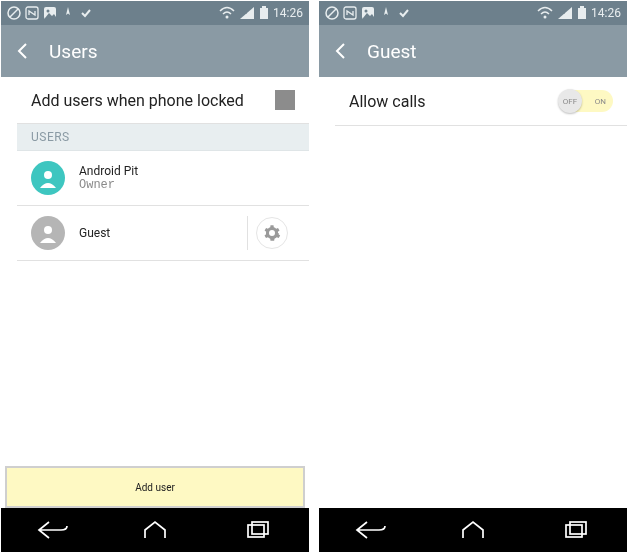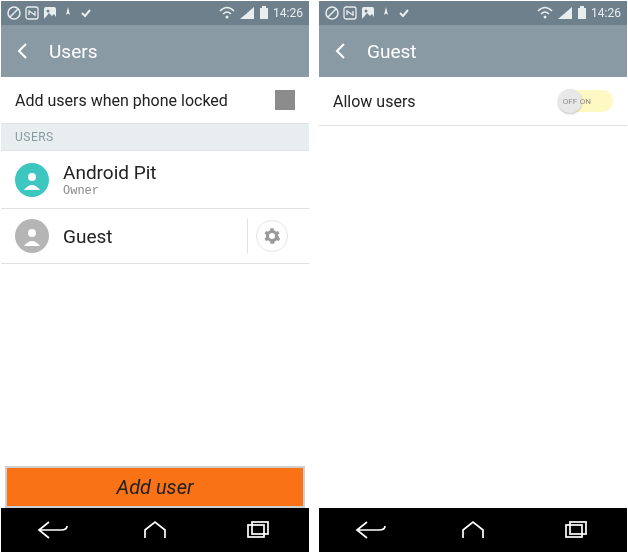--- a/index.html
+++ b/index.html
@@ -50,20 +50,21 @@
     font-size: 19px;
     font-weight: 400;
     gap: 14px;
   }
   .header .back { width: 24px; height: 24px; display:flex;align-items:center;justify-content:center; }
   
   .content {
     flex: 1;
     background: #ffffff;
     overflow: hidden;
+    padding-left: 16px;
   }
   .row {
     display: flex;
     align-items: center;
     padding: 13px 14px;
     font-size: 16px;
     color: #222;
     position: relative;
     border-bottom: 1px solid #e1e1e1;
   }
@@ -89,21 +90,21 @@
   }
   .avatar {
     width: 34px; height: 34px;
     border-radius: 50%;
     margin-right: 14px;
     display: flex; align-items: center; justify-content: center;
   }
   .avatar.owner { background: #3ec6c0; }
   .avatar.guest { background: #b5b5b5; }
   .user-info { display: flex; flex-direction: column; }
-  .user-name { font-size: 19px; color: #222; }
+  .user-name { font-size: 12px; color: #222; }
   .user-sub { font-size: 12px; color: #8a8a8a; font-family: Liberation Mono, monospace; }
   .gear-wrap {
     margin-left: auto;
     width: 48px;
     display:flex;align-items:center;justify-content:center;
     border-left: 1px solid #e1e1e1;
     align-self: stretch;
   }
   .gear {
     width: 32px; height:32px; border-radius:50%;
@@ -121,31 +122,30 @@
     font-size:8px;
     color:#8a8a8a;
   }
   .toggle .knob {
     width:24px;height:24px;border-radius:50%;
     background:#e8e8e8;
     box-shadow:0 1px 2px rgba(0,0,0,.25);
     position:absolute; left:-1px; top:-1px;
     display:flex;align-items:center;justify-content:center;
   }
-  .toggle .on-lbl { position:absolute; right:22px; }
+  .toggle .on-lbl { position:absolute; right:7px; }
   
   .add-user-bar {
     height: 42px;
-    background: #f97316;
+    background: #fef9c3;
     border: 2px solid #cfcfcf;
     margin: 0 4px 0 4px;
     display:flex;align-items:center;justify-content:center;
-    font-size:20px;
+    font-size:10px;
     color:#222;
-    font-style:italic;
   }
   
   .navbar {
     height: 44px;
     background: #000;
     display:flex;
     align-items:center;
     justify-content:space-around;
   }
   .navbar .nbtn { width:50px;height:28px;display:flex;align-items:center;justify-content:center; }
@@ -314,21 +314,21 @@
       <div class="back">
         <svg width="18" height="18">
             <path d="M12 2 L5 9 L12 16" fill="none" stroke="#fff" stroke-width="2"></path>
           </svg>
       </div>
       <span>Guest</span>
     </div>
 
     <div class="content">
       <div class="row">
-        <span>Allow users</span>
+        <span>Allow calls</span>
         <div class="toggle">
           <div class="knob">
               <span>OFF</span>
             </div>
           <span class="on-lbl">ON</span>
         </div>
       </div>
     </div>
 
     <div class="navbar">

